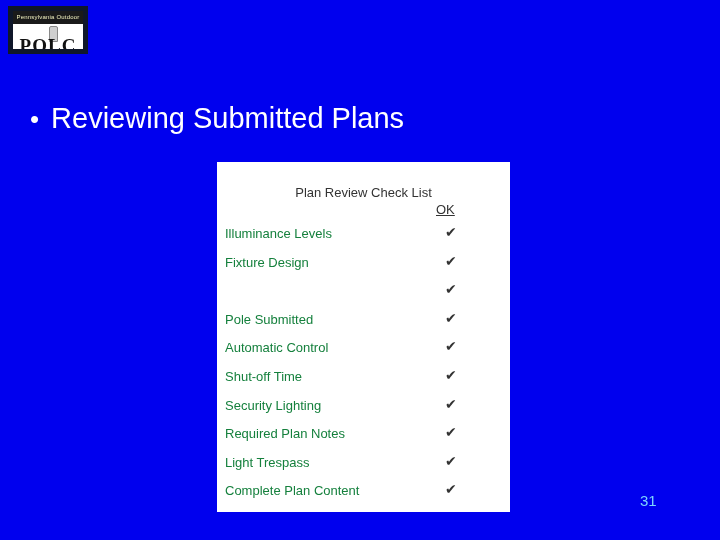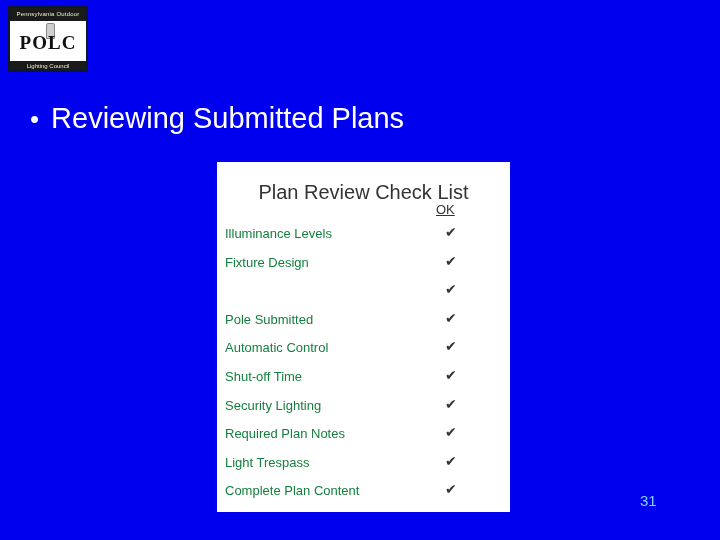--- a/index.html
+++ b/index.html
@@ -19,23 +19,23 @@
     width: 720px;
     height: 540px;
   }
 
   
   .logo {
     position: absolute;
     left: 8px;
     top: 6px;
     width: 80px;
-    height: 66px;
+    height: 48px;
     background: #ffffff;
-    border: 2px solid #0f172a;
+    border: 5px solid #0f172a;
     box-sizing: border-box;
     overflow: hidden;
   }
   .logo-top {
     height: 13px;
     background: #1a1a1a;
     color: #f2f2c0;
     font-size: 6px;
     line-height: 13px;
     text-align: center;
@@ -121,24 +121,23 @@
     position: absolute;
     left: 217px;
     top: 162px;
     width: 293px;
     height: 350px;
     background: #ffffff;
     color: #2b2b2b;
   }
   .cl-title {
     text-align: center;
-    font-size: 20px;
-    padding-top: 6px;
+    font-size: 13px;
+    padding-top: 23px;
     color: #333333;
-    margin-top: 13px;
   }
   .cl-okhead {
     position: absolute;
     left: 219px;
     top: 40px;
     font-size: 13px;
     color: #333333;
     text-decoration: underline;
   }
   .cl-rows {

